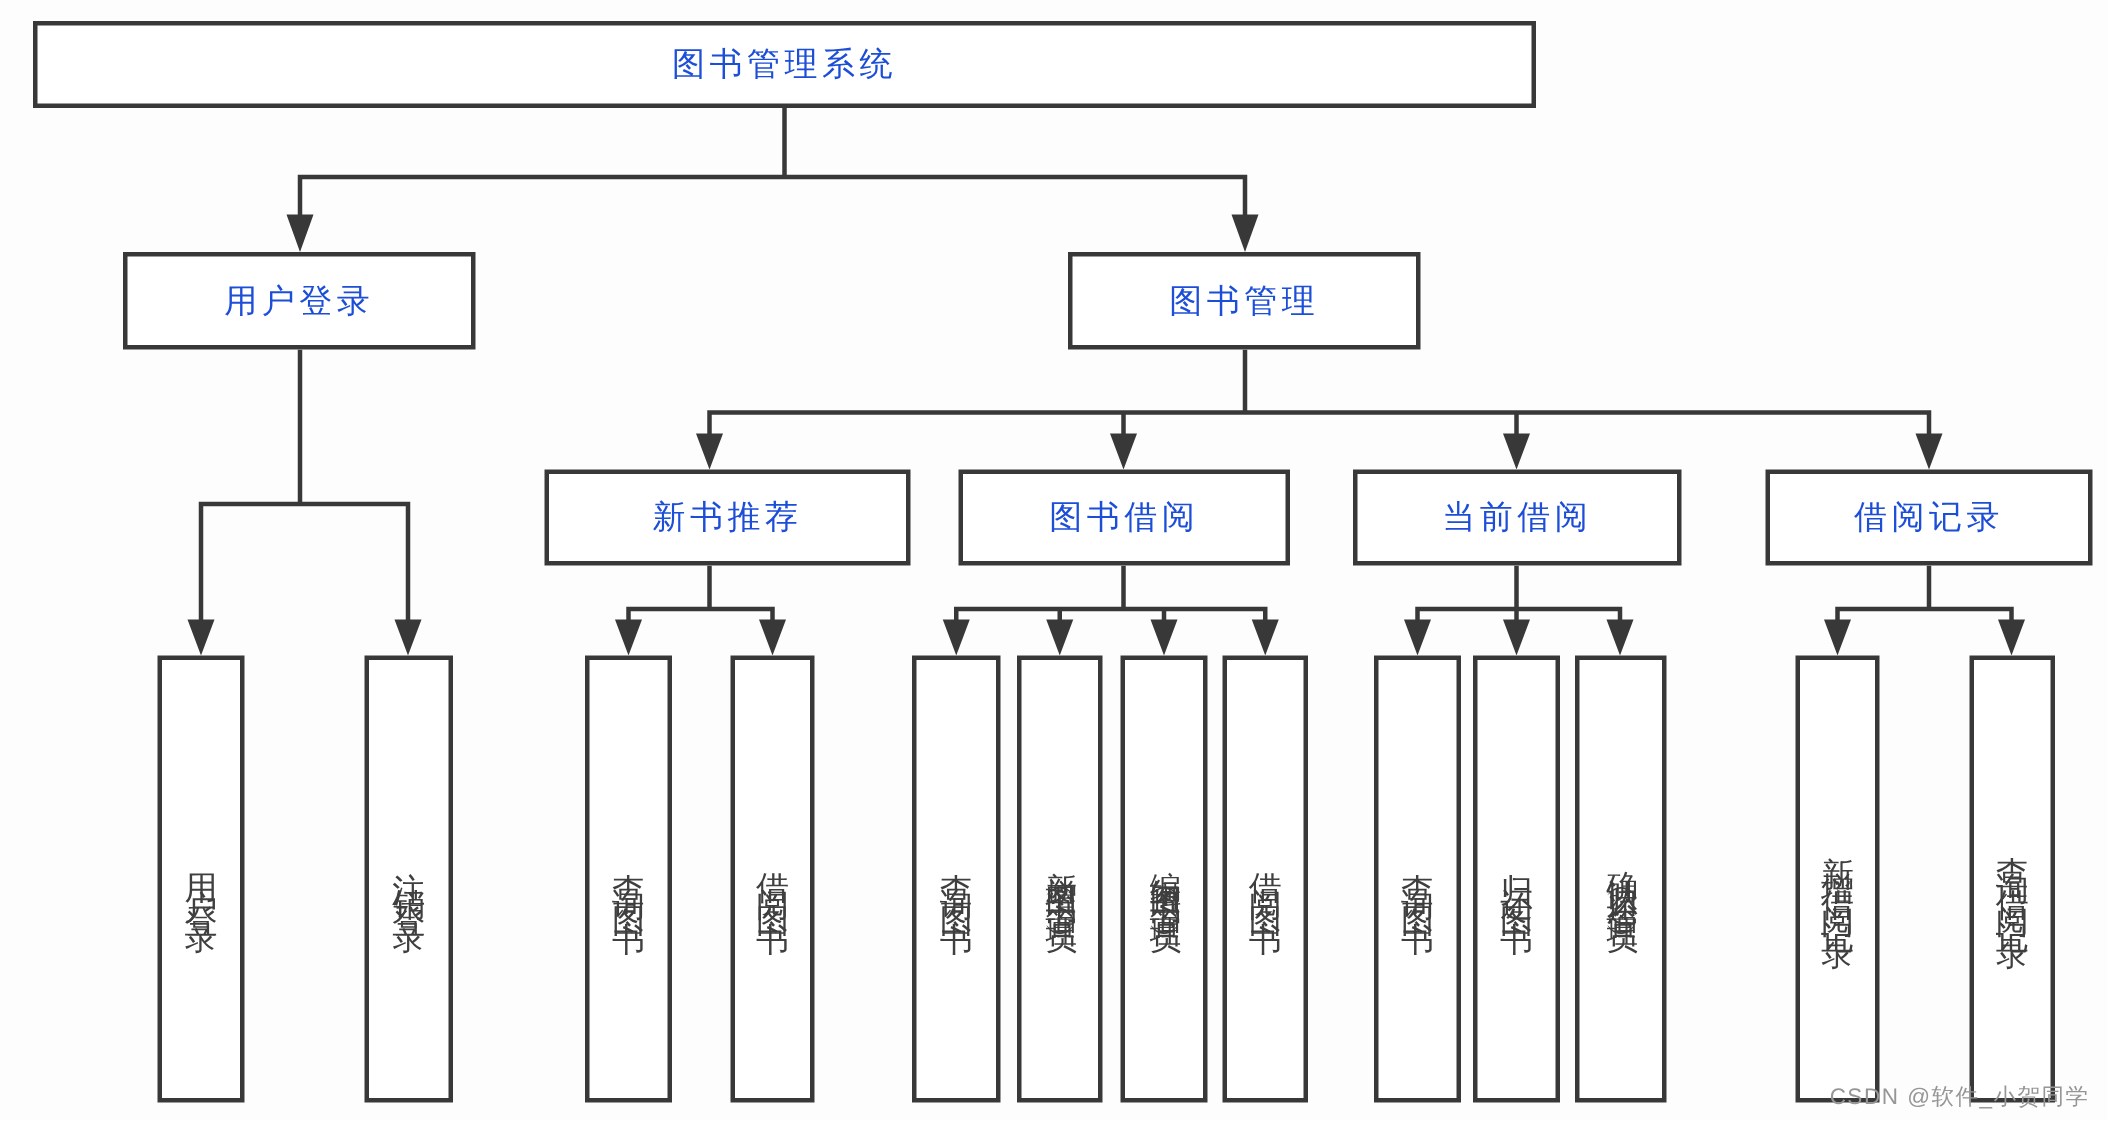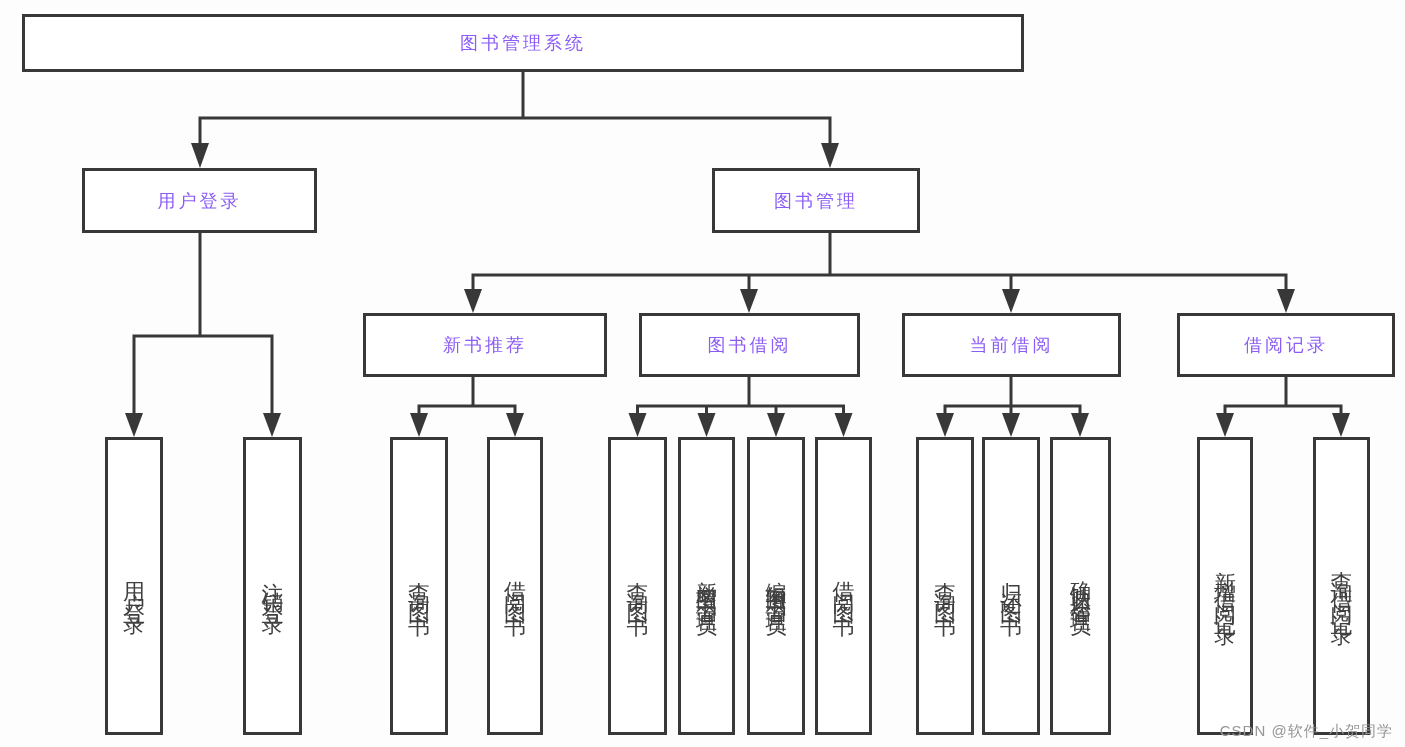--- a/index.html
+++ b/index.html
@@ -18,23 +18,23 @@
   }
   .hbox,.vbox{
     position:absolute;
     box-sizing:border-box;
     background:#ffffff;
     border:3px solid #383838;
     display:flex;align-items:center;justify-content:center;
     z-index:2;
   }
   .hbox span{
-    font-size:18px;
+    font-size:22px;
     letter-spacing:3px;
-    color:#8b5cf6;
+    color:#1d4ed8;
     white-space:nowrap;
   }
   .vbox span{
     writing-mode:vertical-rl;
     text-orientation:mixed;
     font-size:22px;
     letter-spacing:11px;
     color:#3f3f3f;
     white-space:nowrap;
   }
@@ -100,21 +100,21 @@
     </g>
   </svg>
 
   <div class="hbox" style="left:22px;top:14px;width:1002px;height:58px;">
     <span>图书管理系统</span>
   </div>
 
   <div class="hbox" style="left:82px;top:168px;width:235px;height:65px;">
     <span>用户登录</span>
   </div>
-  <div class="hbox" style="left:712px;top:168px;width:208px;height:65px;">
+  <div class="hbox" style="left:712px;top:168px;width:235px;height:65px;">
     <span>图书管理</span>
   </div>
 
   <div class="hbox" style="left:363px;top:313px;width:244px;height:64px;">
     <span>新书推荐</span>
   </div>
   <div class="hbox" style="left:639px;top:313px;width:221px;height:64px;">
     <span>图书借阅</span>
   </div>
   <div class="hbox" style="left:902px;top:313px;width:219px;height:64px;">

